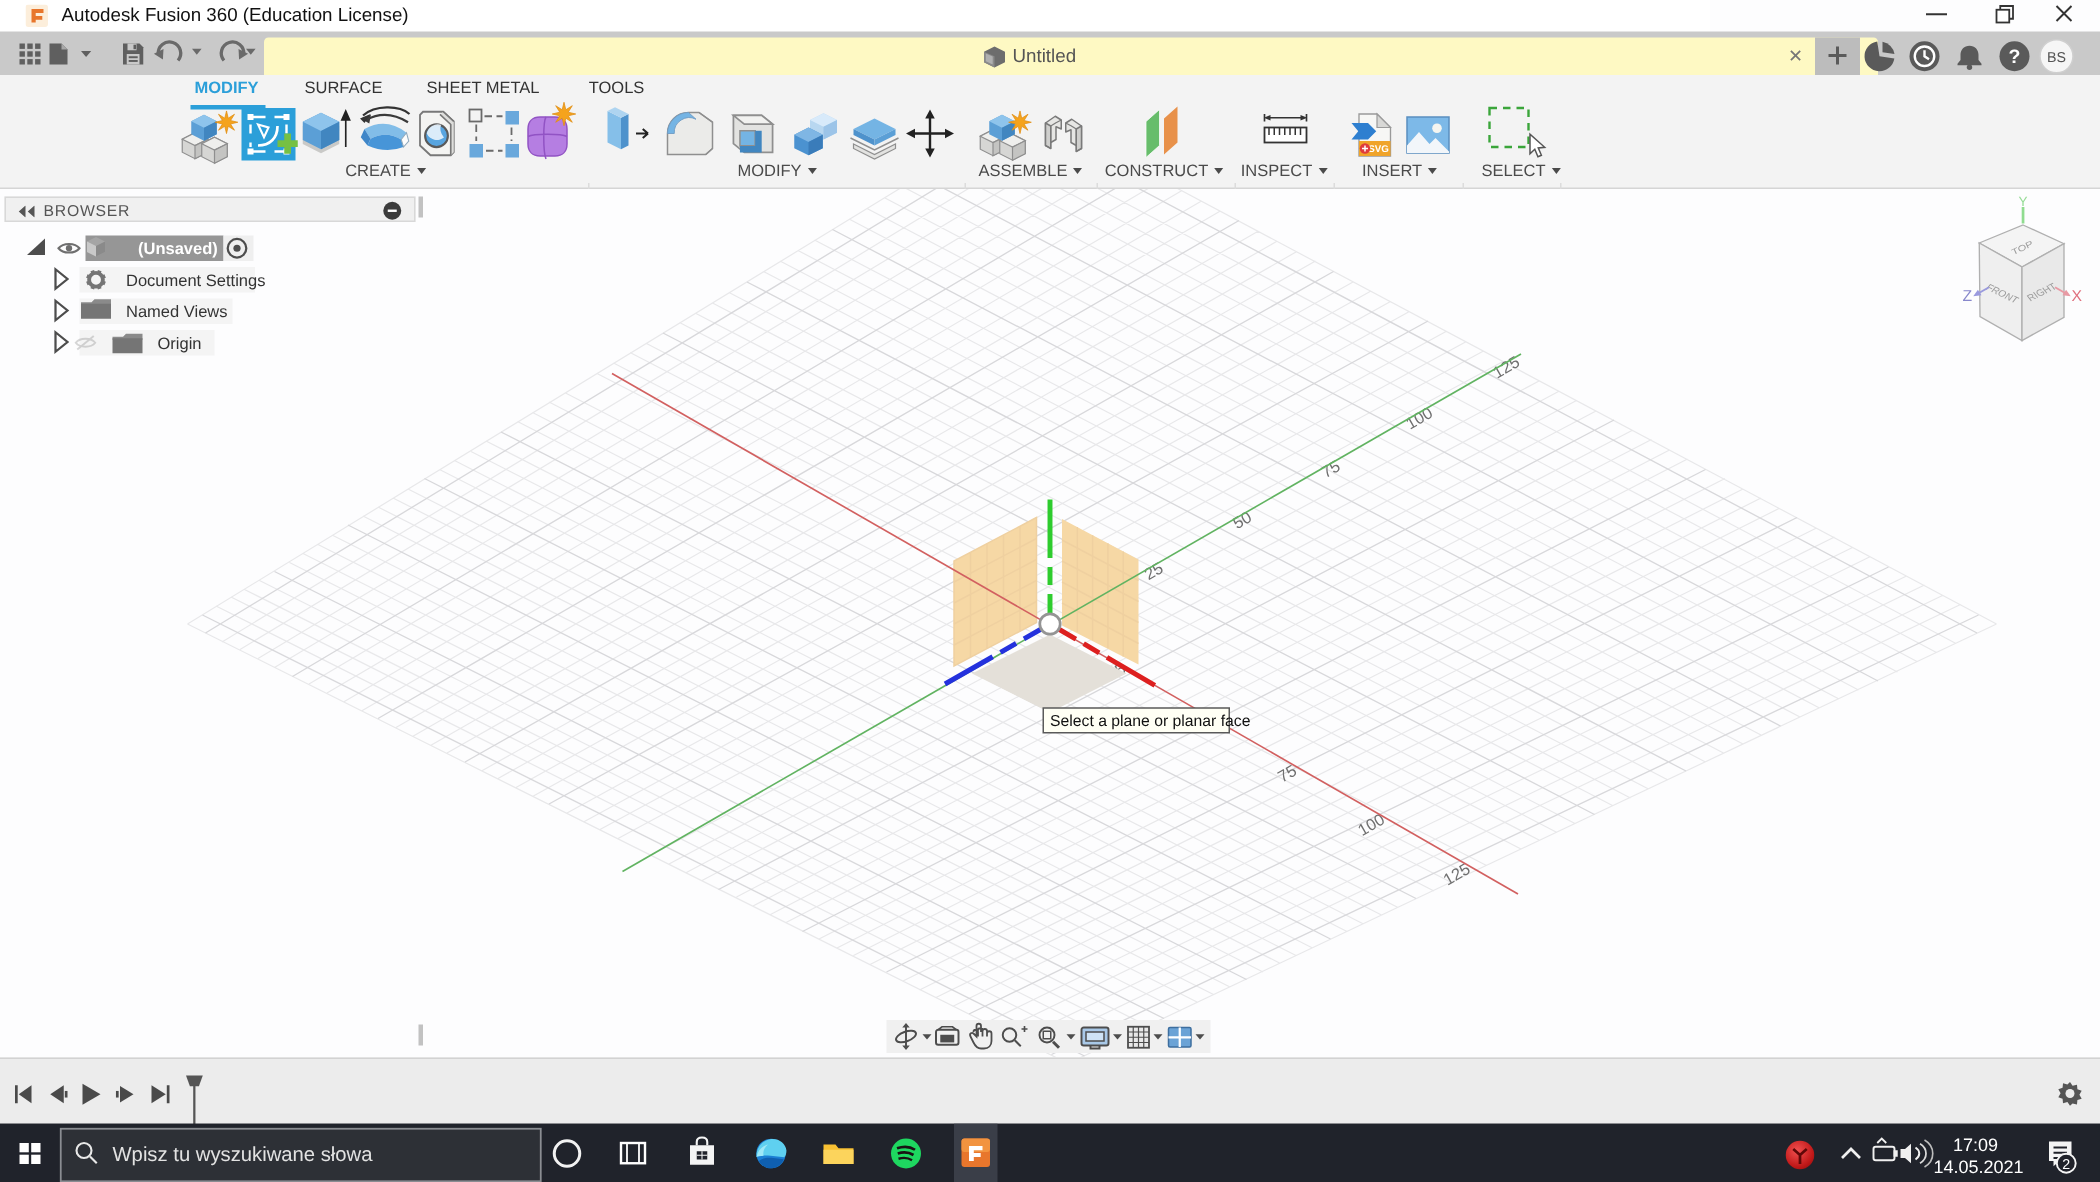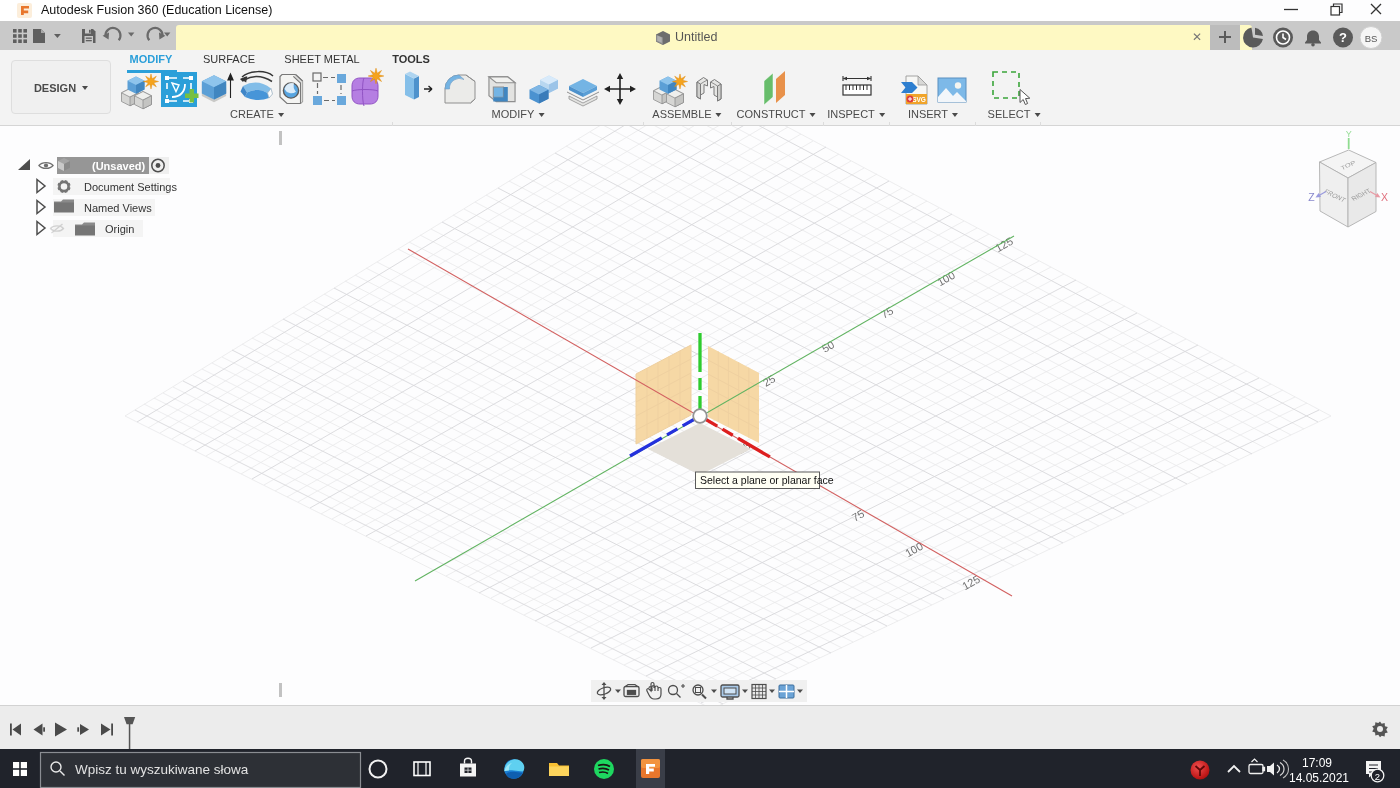--- a/index.html
+++ b/index.html
@@ -92,25 +92,24 @@
 <g>
         <circle cx="133" cy="12.5" r="10" fill="#5a5a5a"></circle>
         <text x="133" y="17" font-size="13" font-weight="bold" fill="#fff" text-anchor="middle" font-family="Liberation Sans">?</text>
       </g>
 <g>
         <circle cx="161" cy="12.5" r="11" fill="#f6f6f6" stroke="#cfcfcf"></circle>
         <text x="161" y="16.5" font-size="9.5" fill="#555" text-anchor="middle" font-family="Liberation Sans">BS</text>
       </g>
 </svg>
 <div class="abs" id="ribbon">
-<div class="abs" style="left:11px;top:10px;width:100px;height:54px;background:#f0f0f0;border:1.5px solid #dedede;border-radius:4px;text-align:center;line-height:51px"><span style="font-size:11px;font-weight:bold;color:#4a4a4a">DESIGN</span><span class="caret" style="margin-left:6px"></span></div>
 <div class="rtab" style="left:151px;color:#2b9fd9">MODIFY</div>
 <div class="rtab" style="left:229px;font-weight:normal;color:#333">SURFACE</div>
 <div class="rtab" style="left:322px;font-weight:normal;color:#333">SHEET METAL</div>
-<div class="rtab" style="left:411px;font-weight:bold;color:#333">TOOLS</div>
+<div class="rtab" style="left:411px;font-weight:normal;color:#333">TOOLS</div>
 <div class="abs" style="left:127px;top:19.5px;width:50px;height:3px;background:#2b9fd9"></div>
 <div class="glabel" style="left:257px">CREATE<span class="caret"></span></div>
 <div class="glabel" style="left:518px">MODIFY<span class="caret"></span></div>
 <div class="glabel" style="left:687px">ASSEMBLE<span class="caret"></span></div>
 <div class="glabel" style="left:776px">CONSTRUCT<span class="caret"></span></div>
 <div class="glabel" style="left:856px">INSPECT<span class="caret"></span></div>
 <div class="glabel" style="left:933px">INSERT<span class="caret"></span></div>
 <div class="glabel" style="left:1014px">SELECT<span class="caret"></span></div>
 <div class="sep" style="left:392px"></div>
 <div class="sep" style="left:643px"></div>
@@ -373,20 +372,30 @@
 <text x="1384.5" y="74.5" font-size="10.5" fill="#e0707e" text-anchor="middle" font-family="Liberation Sans">X</text>
 </g>
 
 <g>
           <rect x="695.5" y="346" width="124" height="16.5" fill="#fffff4" stroke="#5a5a5a" stroke-width="1"></rect>
 <text x="700" y="358" font-size="10.5" fill="#111" font-family="Liberation Sans">Select a plane or planar face</text>
         </g>
 </svg>
 </div>
 
+<div class="abs" style="left:3px;top:131px;width:274px;height:17px;background:#f0f0f0;border:1px solid #d8d8d8">
+<svg class="abs" style="left:7px;top:5px" width="14" height="8">
+        <path d="M6 0L1.5 4L6 8zM12 0L7.5 4L12 8z" fill="#555"></path>
+      </svg>
+<div class="abs" style="left:25px;top:2.5px;font-size:10.5px;color:#555;letter-spacing:0.5px">BROWSER</div>
+<svg class="abs" style="left:251px;top:2px" width="13" height="13">
+        <circle cx="6.5" cy="6.5" r="6" fill="#3c3c3c"></circle>
+        <rect x="3.5" y="5.7" width="6" height="1.6" fill="#fff"></rect>
+      </svg>
+</div>
 <div class="abs" style="left:279px;top:131px;width:3px;height:14px;background:#c2c2c2"></div>
 <div class="abs" style="left:57px;top:157px;width:92px;height:16.5px;background:#969696"></div>
 <div class="abs" style="left:149px;top:157px;width:20px;height:16.5px;background:#efefef"></div>
 <svg class="abs" style="left:14px;top:156px" width="260" height="20">
 <path d="M4 14L16 3V14z" fill="#4d4d4d"></path>
 <g transform="translate(32,9.5)">
         <path d="M-7 0C-4 -3.8 4 -3.8 7 0C4 3.8 -4 3.8 -7 0z" fill="none" stroke="#6f6f6f" stroke-width="1.4"></path>
         <circle cx="0" cy="0" r="2.1" fill="#6f6f6f"></circle>
       </g>
 <g transform="translate(44,2)">

